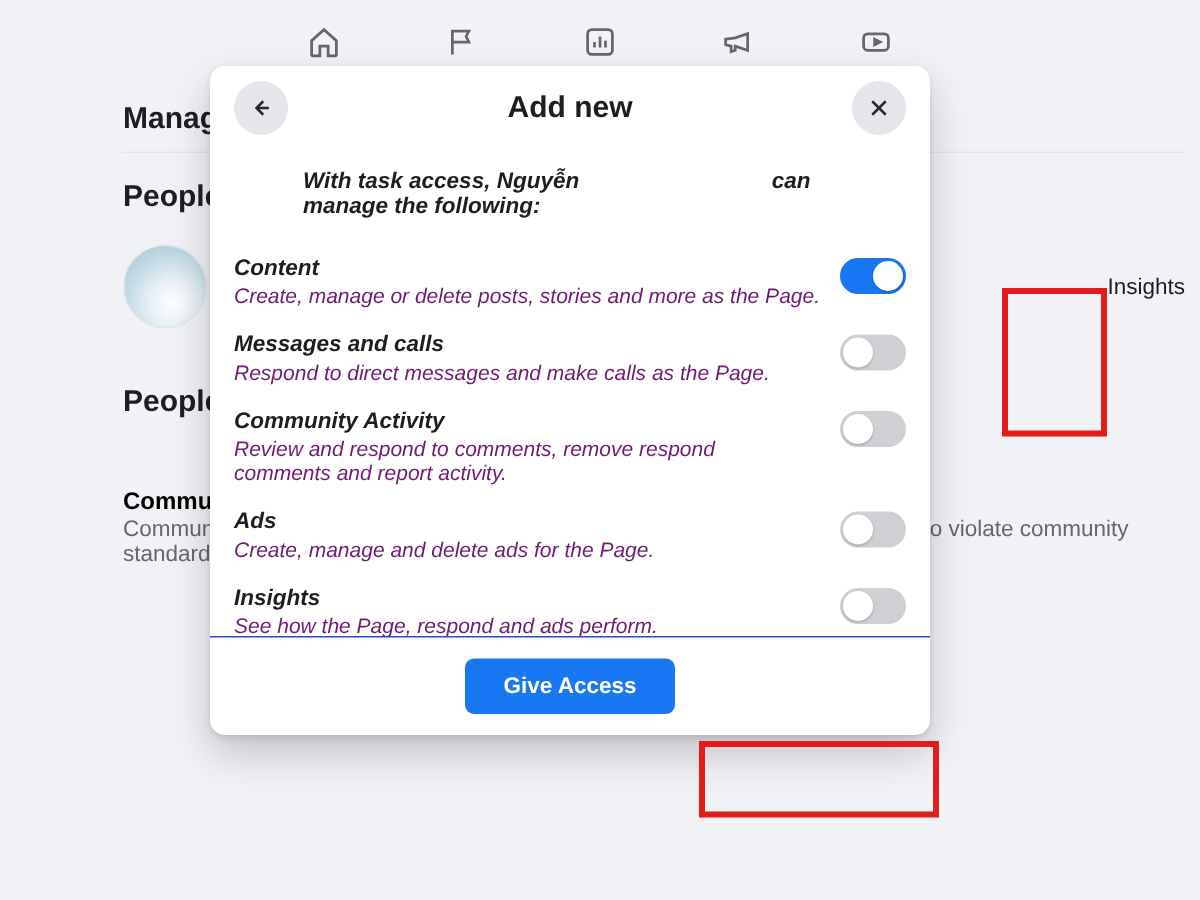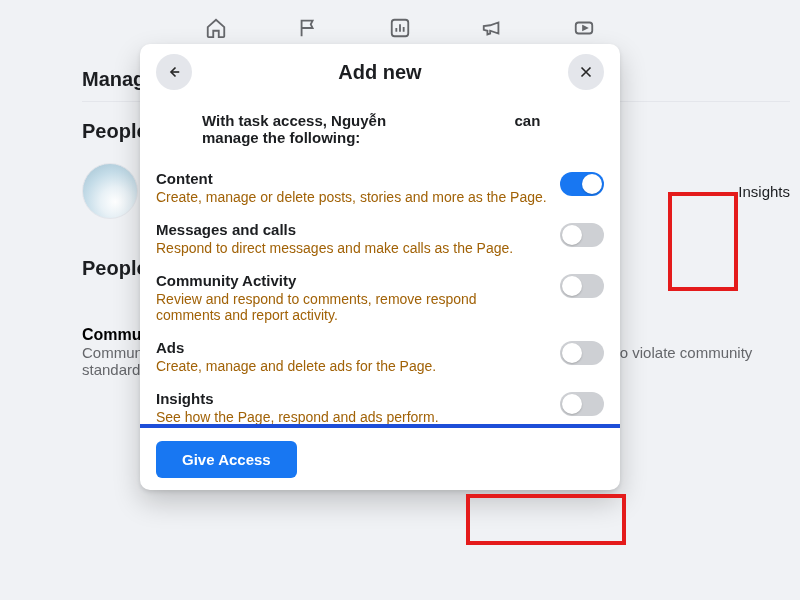--- a/index.html
+++ b/index.html
@@ -22,37 +22,37 @@
 
     
     .modal { position: absolute; top: 44px; left: 140px; width: 480px; height: 446px; background: #fff; border-radius: 10px; box-shadow: 0 12px 28px rgba(0,0,0,0.2), 0 2px 4px rgba(0,0,0,0.1); display: flex; flex-direction: column; }
     .mhead { position: relative; height: 56px; display: flex; align-items: center; justify-content: center; }
     .mtitle { font-size: 20px; font-weight: 700; color: #1c1e21; }
     .circ-btn { position: absolute; width: 36px; height: 36px; border-radius: 50%; background: #e4e6eb; display: flex; align-items: center; justify-content: center; cursor: pointer; color: #272727; }
     .back-btn { left: 16px; }
     .close-btn { right: 16px; }
     .circ-btn svg { width: 18px; height: 18px; }
 
-    .mbody { flex: 1; padding: 12px 0 0 0; overflow: hidden; }
+    .mbody { flex: 1; padding: 12px 0 0 0; overflow: hidden; font-style: italic; }
     .lead { padding: 0 22px 14px 62px; font-size: 15px; color: #1c1e21; font-weight: 600; }
 
     .row { padding: 10px 16px 8px 16px; display: flex; align-items: flex-start; }
     .row + .row { padding-top: 8px; gap: 29px; }
     .row-txt { flex: 1; padding-right: 12px; }
     .row-head { font-size: 15px; font-weight: 700; color: #1c1e21; margin-bottom: 2px; }
-    .row-desc { font-size: 14px; color: #a16207; }
+    .row-desc { font-size: 14px; color: #701a75; }
 
     .toggle { width: 44px; height: 24px; border-radius: 12px; position: relative; margin-top: 2px; cursor: pointer; flex-shrink: 0; }
     .toggle .knob { position: absolute; top: 2px; width: 20px; height: 20px; border-radius: 50%; background: #fff; box-shadow: 0 1px 2px rgba(0,0,0,0.2); transition: left .15s; }
     .toggle.on { background: #1877f2; }
     .toggle.on .knob { left: 22px; }
     .toggle.off { background: #ced0d4; }
     .toggle.off .knob { left: 2px; }
 
-    .mfoot { height: 66px; border-top: 4px solid #1d4ed8; display: flex; align-items: center; justify-content: flex-start; padding: 0 16px; }
+    .mfoot { height: 66px; border-top: 1px solid #1d4ed8; display: flex; align-items: center; justify-content: center; padding: 0 16px; }
     .primary-btn { background: #1877f2; color: #fff; font-weight: 700; font-size: 15px; border: none; border-radius: 6px; padding: 10px 26px; cursor: pointer; }
 
     .hl { position: absolute; border: 4px solid #e41b1b; pointer-events: none; }
   </style>
 </head>
 <body>
 
 <div class="topnav">
   <span class="navicon">
     <svg viewBox="0 0 24 24" fill="none" stroke="currentColor" stroke-width="2">

